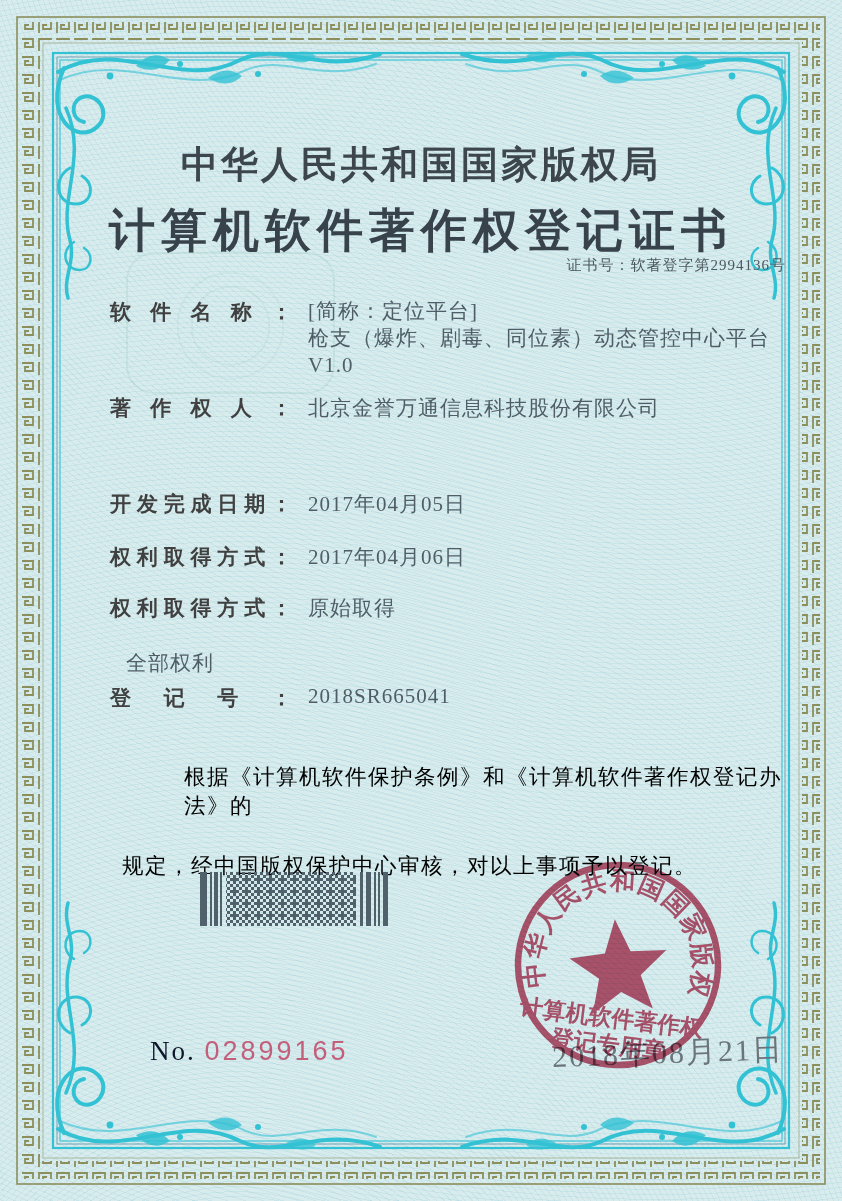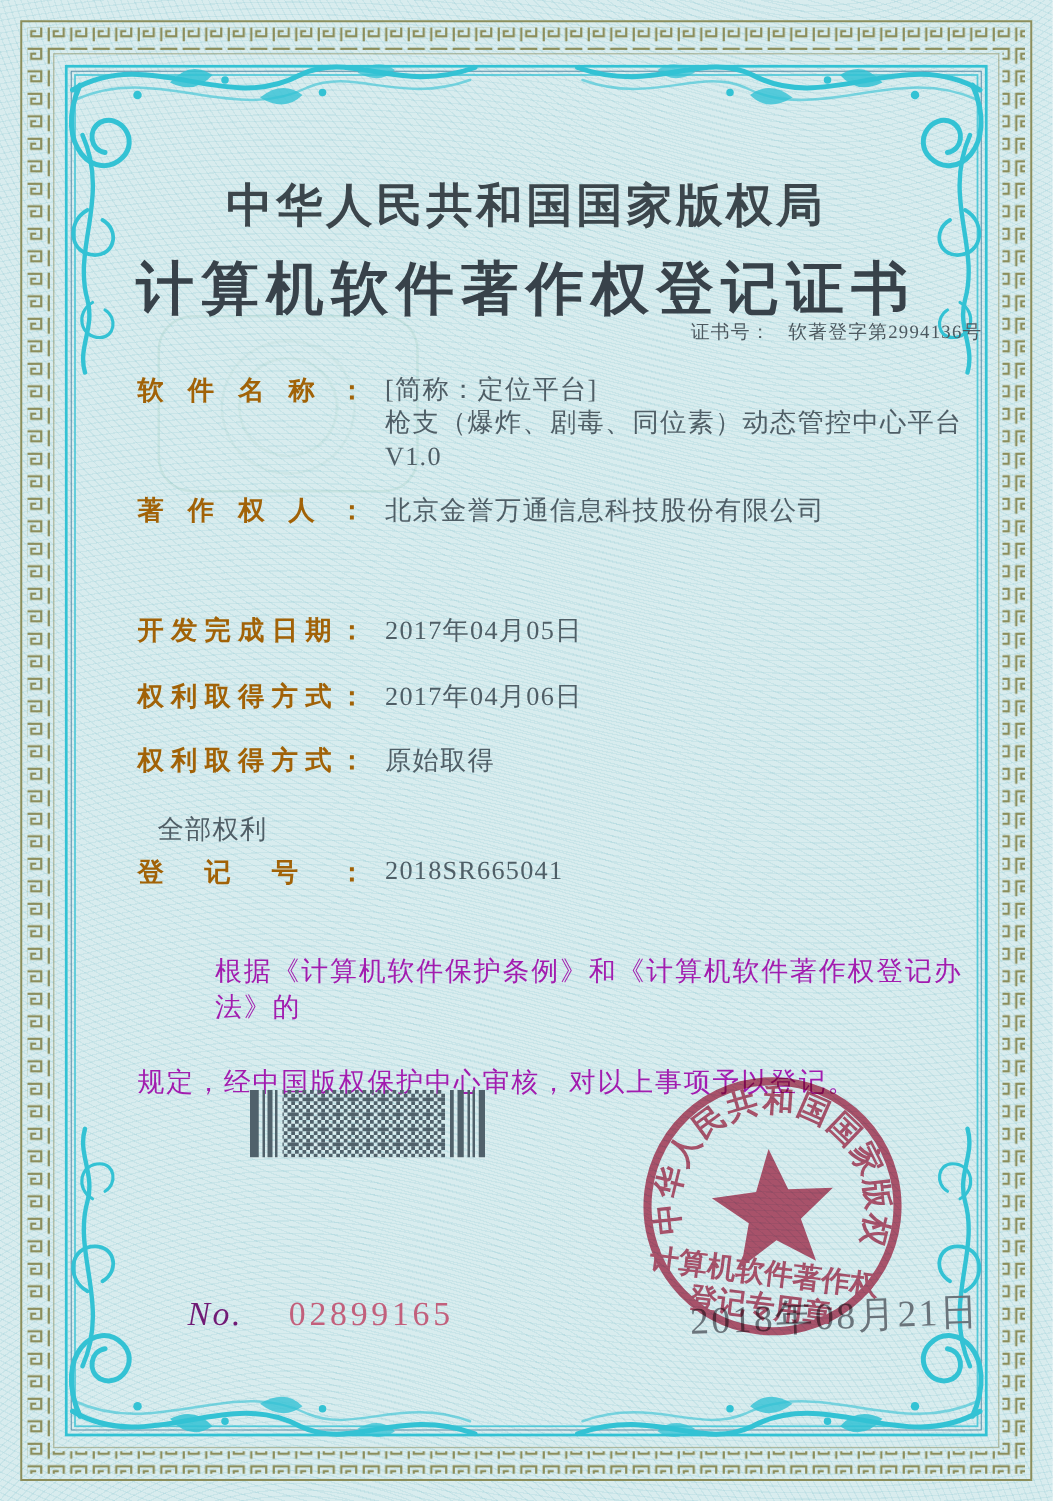--- a/index.html
+++ b/index.html
@@ -19,53 +19,53 @@
     left:0;top:140px;width:842px;text-align:center;
     font-size:37px;font-weight:bold;letter-spacing:3px;color:#3c464c;
   }
   .title{
     left:0;top:200px;width:842px;text-align:center;
     font-size:46px;font-weight:bold;letter-spacing:6px;color:#38424a;
   }
   .certno{
     right:56px;top:256px;font-size:15px;color:#4c585f;letter-spacing:1px;
   }
-  .certno .lbl{margin-right:14px;}
+  .certno .lbl{}
   
   .emboss{
     left:126px;top:252px;width:205px;height:138px;border-radius:28px;
     border:2px solid rgba(130,185,170,.30);opacity:.6;
     background:radial-gradient(circle at 50% 52%, transparent 0 38px, rgba(130,185,170,.22) 38px 40px, transparent 40px 52px, rgba(130,185,170,.18) 52px 54px, transparent 54px);
   }
   
   .row{left:110px;display:flex;align-items:flex-start;color:#4f5e66;font-size:21px;}
   .row-label{
-    width:182px;flex:0 0 182px;font-weight:bold;color:#a16207;
+    width:182px;flex:0 0 182px;font-weight:bold;color:#404040;
     text-align:justify;text-align-last:justify;font-family:Liberation Mono, monospace;
   }
   .row-value{margin-left:16px;letter-spacing:1px;}
   .row-value .vline{line-height:27px;}
   
-  .statement{left:110px;width:692px;font-size:21.5px;color:#a21caf;letter-spacing:1.5px;}
+  .statement{left:122px;width:692px;font-size:21.5px;color:#000000;letter-spacing:1.5px;}
   .statement .s1{padding-left:62px;}
   .statement .s2{margin-top:31px;}
   
   .barcode{left:200px;top:872px;}
   
   .sealwrap{left:498px;top:845px;width:240px;height:240px;z-index:3;opacity:.93;mix-blend-mode:multiply;}
   .issuedate{
     left:552px;top:1033px;z-index:2;font-size:30px;color:#6a747b;
     letter-spacing:2px;transform:rotate(-2deg);
   }
   
   .serial{left:150px;top:1036px;z-index:2;font-size:27px;}
-  .serial .pfx{color:#701a75;letter-spacing:2px;font-style:italic;}
+  .serial .pfx{color:#0f172a;letter-spacing:2px;}
   .serial .num{
-    font-family:Liberation Serif, serif;
-    color:#c2607c;letter-spacing:3px;margin-left:30px;
+    font-family:Liberation Sans, sans-serif;
+    color:#c2607c;letter-spacing:3px;margin-left:2px;
   }
 </style>
 </head>
 <body>
 
 <svg class="abs" id="frame" width="842" height="1201" viewBox="0 0 842 1201">
   <defs>
     <pattern id="meander" width="18" height="18" patternUnits="userSpaceOnUse">
       <path d="M3,15 V3 H15 V11 H7 V7 H11" fill="none" stroke="#8c8e5c" stroke-width="1.8"></path>
     </pattern>

